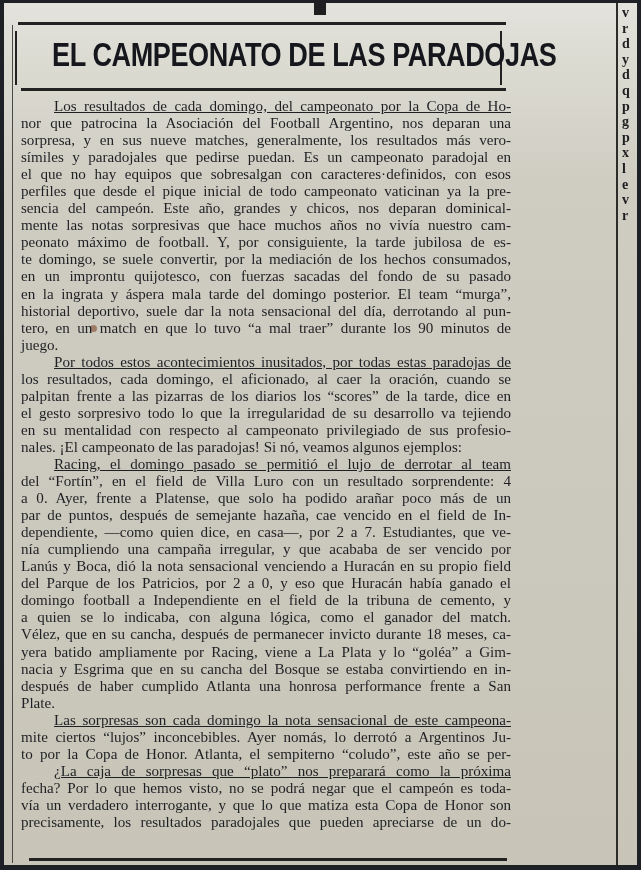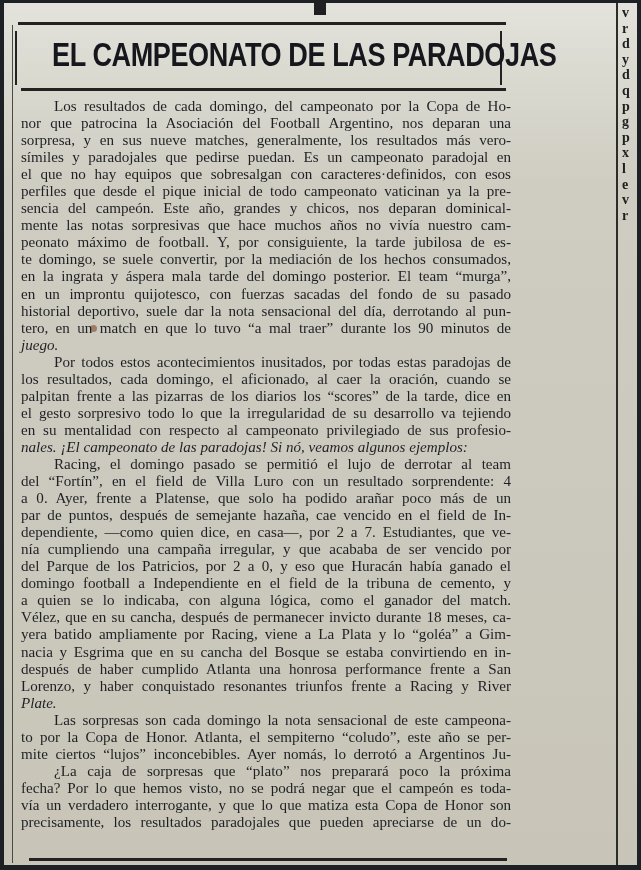--- a/index.html
+++ b/index.html
@@ -37,22 +37,22 @@
     font-weight: bold; font-size: 33px; letter-spacing: -0.5px;
     color: #15171c; white-space: nowrap;
     transform: scaleX(0.82); transform-origin: left center;
   }
   .body-text {
     position: absolute; left: 17px; top: 95px; width: 490px;
     font-size: 15.1px; line-height: 17.05px; color: #1f2024;
     text-align: justify;
   }
   .body-text .line { display: block; white-space: nowrap; text-align-last: justify; height: 17.05px; }
-  .body-text .line.last { text-align-last: left; font-style: italic; }
-  .body-text .line.indent { padding-left: 33px; }
+  .body-text .line.last { text-align-last: left; }
+  .body-text .line.indent { padding-left: 33px; text-decoration: underline; }
   .footer-rule { position: absolute; left: 25px; top: 855px; width: 478px; height: 3px; background: #222; }
   .stain { position: absolute; left: 86px; top: 322px; width: 7px; height: 7px; border-radius: 50%; background: #8a5a43; opacity: 0.7; }
 </style>
 </head>
 <body>
 
 <div class="paper">
   <div class="top-glyph"></div>
   <div class="col-rule-left"></div>
   <div class="col-rule-right"></div>
@@ -86,58 +86,58 @@
         <span class="line indent">Los resultados de cada domingo, del campeonato por la Copa de Ho-</span>
         <span class="line">nor que patrocina la Asociación del Football Argentino, nos deparan una</span>
         <span class="line">sorpresa, y en sus nueve matches, generalmente, los resultados más vero-</span>
         <span class="line">símiles y paradojales que pedirse puedan. Es un campeonato paradojal en</span>
         <span class="line">el que no hay equipos que sobresalgan con caracteres·definidos, con esos</span>
         <span class="line">perfiles que desde el pique inicial de todo campeonato vaticinan ya la pre-</span>
         <span class="line">sencia del campeón. Este año, grandes y chicos, nos deparan dominical-</span>
         <span class="line">mente las notas sorpresivas que hace muchos años no vivía nuestro cam-</span>
         <span class="line">peonato máximo de football. Y, por consiguiente, la tarde jubilosa de es-</span>
         <span class="line">te domingo, se suele convertir, por la mediación de los hechos consumados,</span>
+        <span class="line">en un improntu quijotesco, con fuerzas sacadas del fondo de su pasado</span>
         <span class="line">en la ingrata y áspera mala tarde del domingo posterior. El team “murga”,</span>
-        <span class="line">en un improntu quijotesco, con fuerzas sacadas del fondo de su pasado</span>
         <span class="line">historial deportivo, suele dar la nota sensacional del día, derrotando al pun-</span>
         <span class="line">tero, en un match en que lo tuvo “a mal traer” durante los 90 minutos de</span>
         <span class="line last">juego.</span>
       </div>
       <div>
         <span class="line indent">Por todos estos acontecimientos inusitados, por todas estas paradojas de</span>
         <span class="line">los resultados, cada domingo, el aficionado, al caer la oración, cuando se</span>
         <span class="line">palpitan frente a las pizarras de los diarios los “scores” de la tarde, dice en</span>
         <span class="line">el gesto sorpresivo todo lo que la irregularidad de su desarrollo va tejiendo</span>
         <span class="line">en su mentalidad con respecto al campeonato privilegiado de sus profesio-</span>
         <span class="line last">nales. ¡El campeonato de las paradojas! Si nó, veamos algunos ejemplos:</span>
       </div>
       <div>
         <span class="line indent">Racing, el domingo pasado se permitió el lujo de derrotar al team</span>
         <span class="line">del “Fortín”, en el field de Villa Luro con un resultado sorprendente: 4</span>
         <span class="line">a 0. Ayer, frente a Platense, que solo ha podido arañar poco más de un</span>
         <span class="line">par de puntos, después de semejante hazaña, cae vencido en el field de In-</span>
         <span class="line">dependiente, —como quien dice, en casa—, por 2 a 7. Estudiantes, que ve-</span>
         <span class="line">nía cumpliendo una campaña irregular, y que acababa de ser vencido por</span>
+        <span class="line">Lanús y Boca, dió la nota sensacional venciendo a Huracán en su propio field</span>
         <span class="line">del Parque de los Patricios, por 2 a 0, y eso que Huracán había ganado el</span>
         <span class="line">domingo football a Independiente en el field de la tribuna de cemento, y</span>
         <span class="line">a quien se lo indicaba, con alguna lógica, como el ganador del match.</span>
         <span class="line">Vélez, que en su cancha, después de permanecer invicto durante 18 meses, ca-</span>
         <span class="line">yera batido ampliamente por Racing, viene a La Plata y lo “goléa” a Gim-</span>
         <span class="line">nacia y Esgrima que en su cancha del Bosque se estaba convirtiendo en in-</span>
         <span class="line">después de haber cumplido Atlanta una honrosa performance frente a San</span>
-        <span class="line">Lorenzo, y haber conquistado resonantes triunfos frente a Racing y River</span>
         <span class="line last">Plate.</span>
       </div>
       <div>
         <span class="line indent">Las sorpresas son cada domingo la nota sensacional de este campeona-</span>
+        <span class="line">mite ciertos “lujos” inconcebibles. Ayer nomás, lo derrotó a Argentinos Ju-</span>
         <span class="line">to por la Copa de Honor. Atlanta, el sempiterno “coludo”, este año se per-</span>
-        <span class="line">mite ciertos “lujos” inconcebibles. Ayer nomás, lo derrotó a Argentinos Ju-</span>
       </div>
       <div>
-        <span class="line indent">¿La caja de sorpresas que “plato” nos preparará poco la próxima</span>
+        <span class="line indent">¿La caja de sorpresas que “plato” nos preparará como la próxima</span>
         <span class="line">fecha? Por lo que hemos visto, no se podrá negar que el campeón es toda-</span>
         <span class="line">vía un verdadero interrogante, y que lo que matiza esta Copa de Honor son</span>
         <span class="line">precisamente, los resultados paradojales que pueden apreciarse de un do-</span>
       </div>
     </div>
 
   <div class="footer-rule"></div>
 </div>
 
 </body></html>

